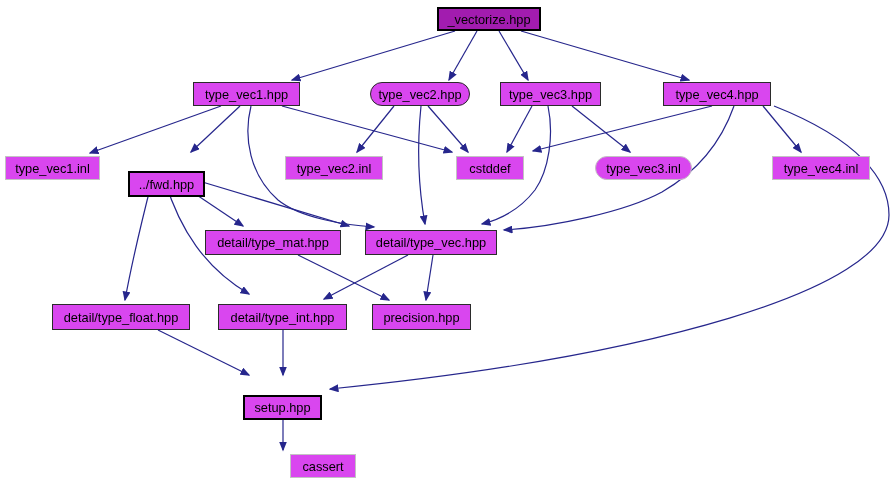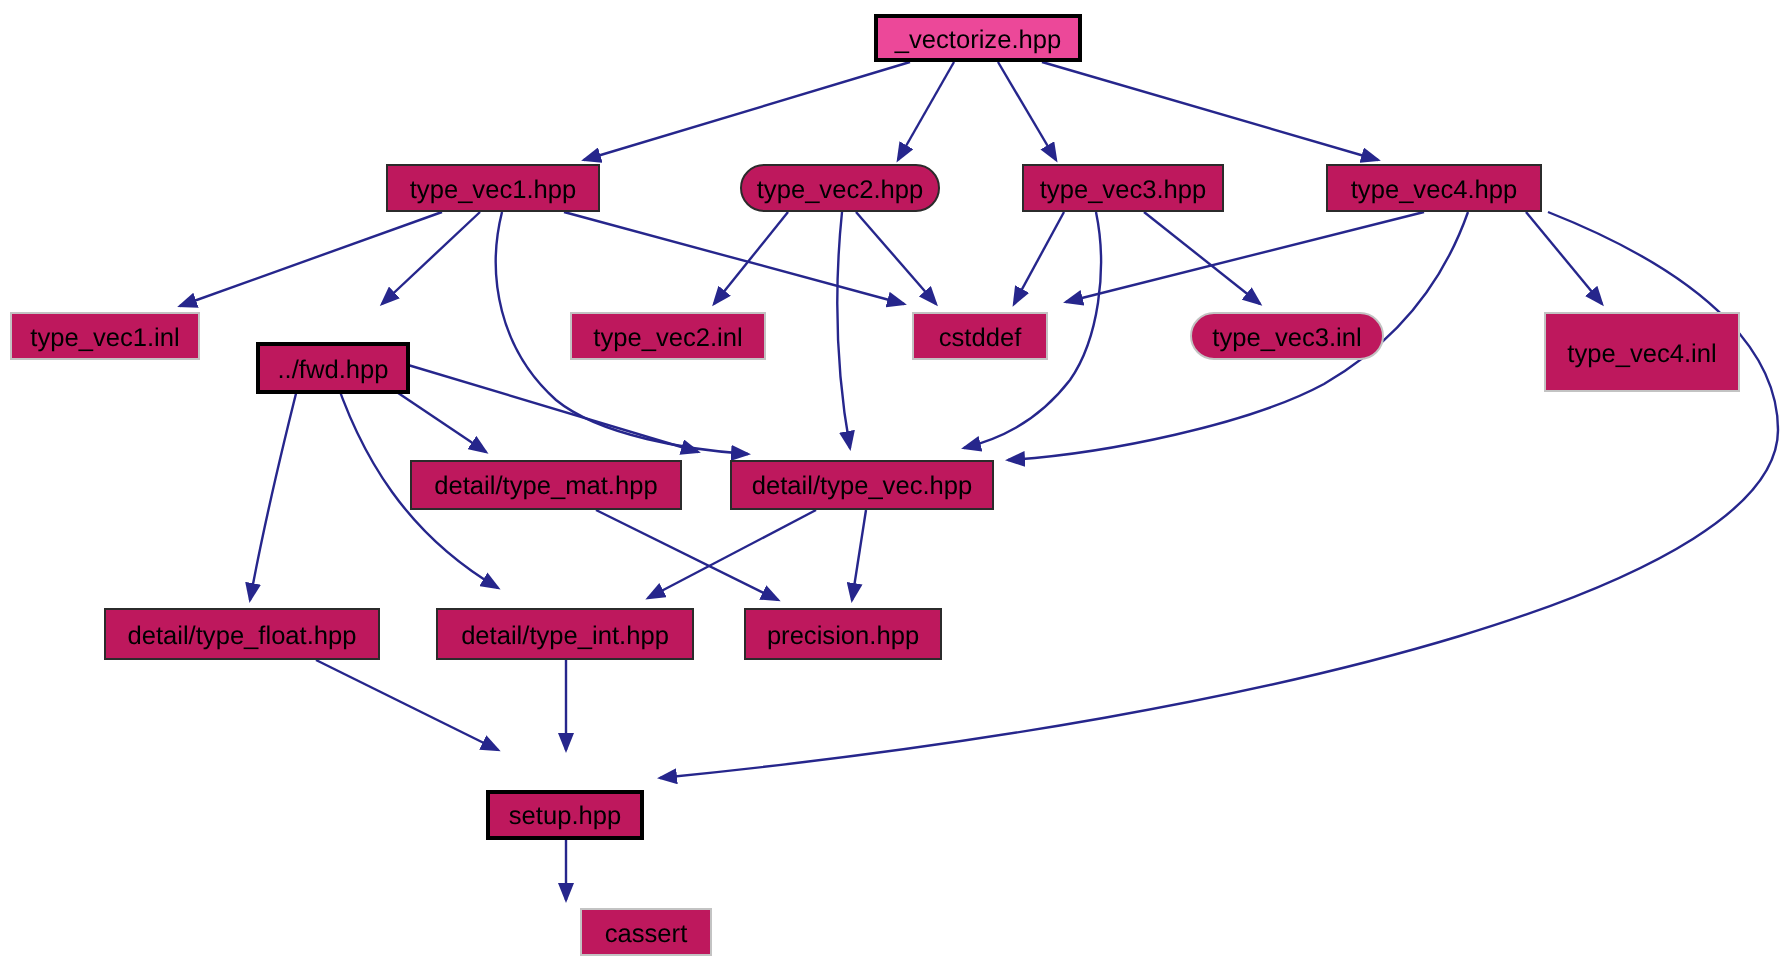--- a/index.html
+++ b/index.html
@@ -3,27 +3,27 @@
 <meta charset="utf-8">
 <style>
   html,body { margin:0; padding:0; background:#ffffff; }
   .canvas {
     position:relative; width:893px; height:485px; background:#ffffff;
     font-family:"Liberation Sans", sans-serif; overflow:hidden;
   }
   svg.edges { position:absolute; left:0; top:0; width:893px; height:485px; }
   .node {
     position:absolute; box-sizing:border-box;
-    background:#be185d; border:1px solid #2b2b2b;
+    background:#d946ef; border:1px solid #2b2b2b;
     display:flex; align-items:center; justify-content:center;
     font-size:12.8px; color:#000; white-space:nowrap;
   }
   .node.external { border-color:#c3c3c3; }
   .node.bold { border-width:2px; border-color:#000;margin-top:16px; }
-  .node.main { background:#ec4899; border-width:2px; border-color:#000; }
+  .node.main { background:#a21caf; border-width:2px; border-color:#000; }
   path.edge { fill:none; stroke:#26268c; stroke-width:1.2; }
 </style>
 </head>
 <body>
 
 <div class="canvas">
 
   <svg class="edges" viewBox="0 0 893 485" xmlns="http://www.w3.org/2000/svg">
     <defs>
       <marker id="arrow" viewBox="0 0 10 8" refX="8.5" refY="4" markerWidth="10" markerHeight="8" markerUnits="userSpaceOnUse" orient="auto">
@@ -64,29 +64,29 @@
 
     <path class="edge" marker-end="url(#arrow)" d="M158,330 L249,375"></path>
     <path class="edge" marker-end="url(#arrow)" d="M283,330 L283,375"></path>
     <path class="edge" marker-end="url(#arrow)" d="M283,404 L283,450"></path>
   </svg>
 
   <div class="node main" style="left:437px; top:7px; width:104px; height:24px;">_vectorize.hpp</div>
 
   <div class="node" style="left:193px; top:82px; width:107px; height:24px;">type_vec1.hpp</div>
   <div class="node" style="left:370px; top:82px; width:100px; height:24px;border-radius:12px;">type_vec2.hpp</div>
-  <div class="node" style="left:500px; top:82px; width:101px; height:24px;margin-left:11px;">type_vec3.hpp</div>
+  <div class="node" style="left:500px; top:82px; width:101px; height:24px;">type_vec3.hpp</div>
   <div class="node" style="left:663px; top:82px; width:108px; height:24px;">type_vec4.hpp</div>
 
   <div class="node external" style="left:5px; top:156px; width:95px; height:24px;">type_vec1.inl</div>
   <div class="node bold" style="left:128px; top:155px; width:77px; height:26px;">../fwd.hpp</div>
   <div class="node external" style="left:285px; top:156px; width:98px; height:24px;">type_vec2.inl</div>
   <div class="node external" style="left:456px; top:156px; width:68px; height:24px;">cstddef</div>
   <div class="node external" style="left:595px; top:156px; width:97px; height:24px;border-radius:12px;">type_vec3.inl</div>
-  <div class="node external" style="left:772px; top:156px; width:98px; height:40px;">type_vec4.inl</div>
+  <div class="node external" style="left:772px; top:156px; width:98px; height:24px;">type_vec4.inl</div>
 
   <div class="node" style="left:205px; top:230px; width:136px; height:25px;">detail/type_mat.hpp</div>
   <div class="node" style="left:365px; top:230px; width:132px; height:25px;">detail/type_vec.hpp</div>
 
   <div class="node" style="left:52px; top:304px; width:138px; height:26px;">detail/type_float.hpp</div>
   <div class="node" style="left:372px; top:304px; width:99px; height:26px;">precision.hpp</div>
   <div class="node" style="left:218px; top:304px; width:129px; height:26px;">detail/type_int.hpp</div>
 
   <div class="node bold" style="left:243px; top:379px; width:79px; height:25px;">setup.hpp</div>
 

